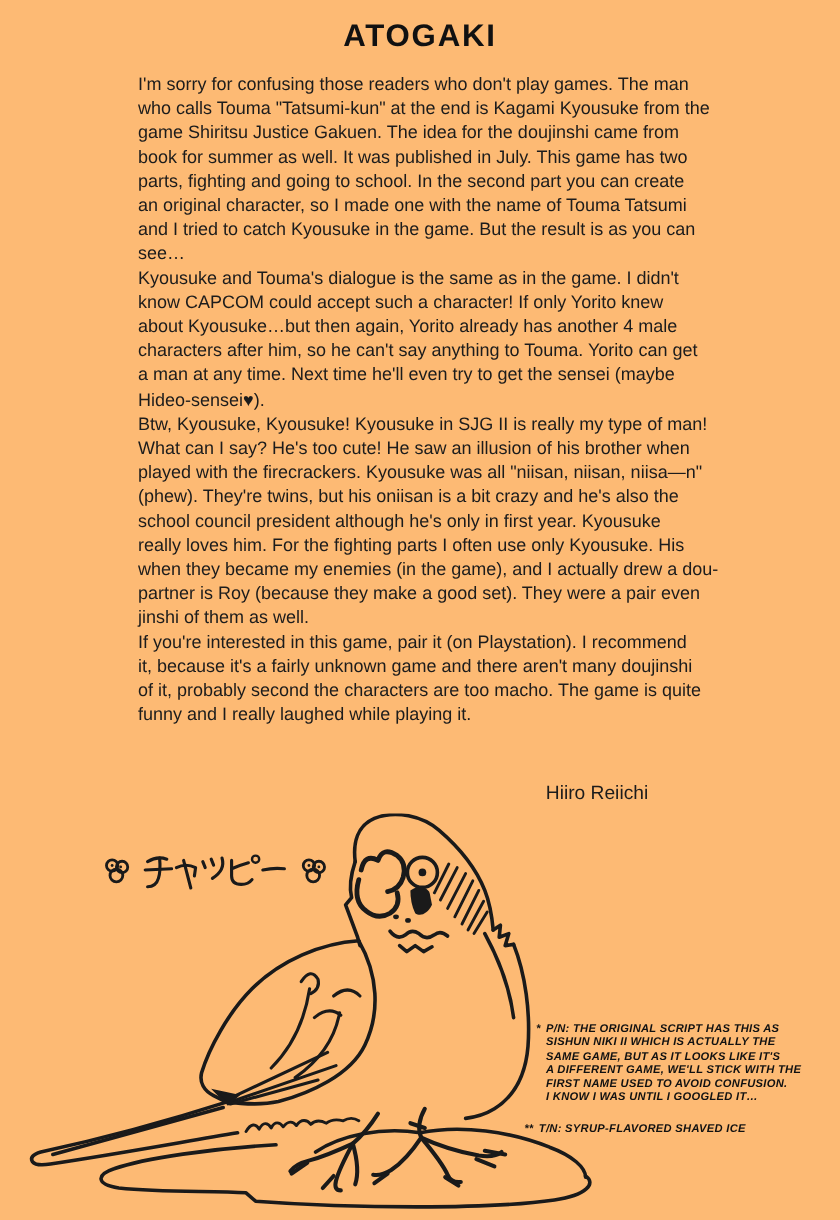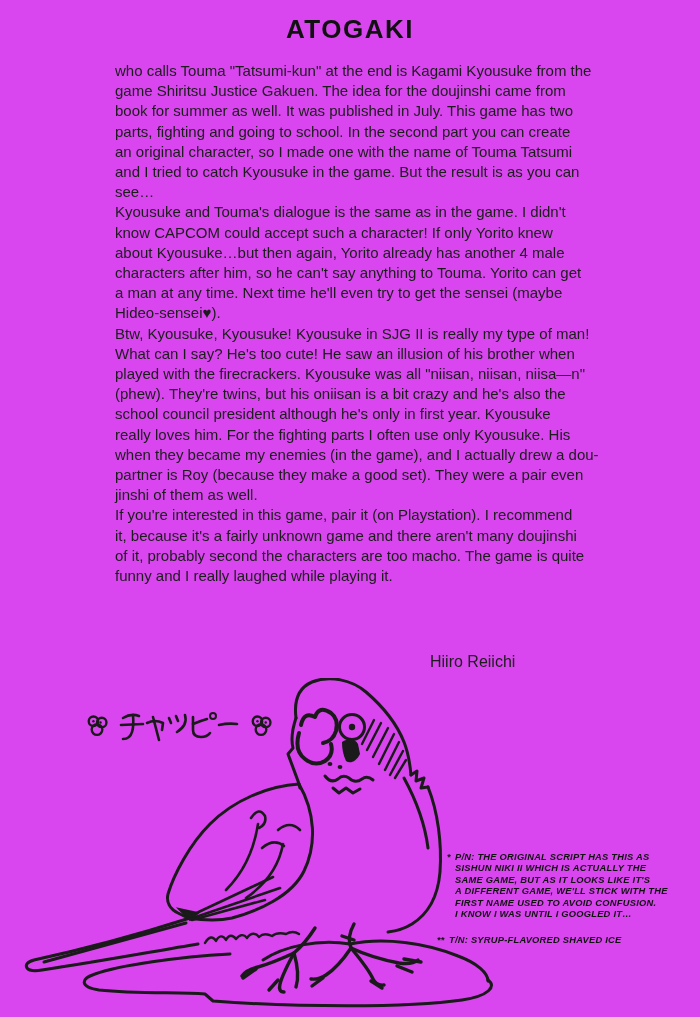--- a/index.html
+++ b/index.html
@@ -1,35 +1,35 @@
 <!DOCTYPE html>
 <html><head>
 <meta charset="utf-8">
 <style>
   * { margin:0; padding:0; box-sizing:border-box; }
   html,body { background:#e8e8e8; }
   .page {
     position:relative; width:700px; height:1017px;
-    background:#d946ef; color:#1a1a1a; overflow:hidden;
+    background:#fdba74; color:#1a1a1a; overflow:hidden;
     font-family:"Liberation Sans","DejaVu Sans",sans-serif;
     margin:0 auto;
   }
   .title {
     position:absolute; top:14px; left:0; width:100%;
     text-align:center; font-size:26px; font-weight:bold;
     letter-spacing:1.5px; color:#111;
   }
   .body-text {
     position:absolute; left:115px; top:61px; width:545px;
     font-size:15px; line-height:20.2px; color:#1c1c1c;
   }
   .ln { white-space:nowrap; }
   .signature {
     position:absolute; left:430px; top:653px; width:135px;
-    text-align:left; font-size:16px; color:#1c1c1c;
+    text-align:center; font-size:16px; color:#1c1c1c;
   }
   .caption-row {
     position:absolute; left:84px; top:708px; display:flex;
     align-items:center; gap:9px;
   }
   .bird-wrap { position:absolute; left:0; top:678px; width:520px; height:340px; }
   .footnote {
     position:absolute; display:flex; font-weight:bold;
     font-size:9.3px; line-height:11.4px; letter-spacing:0.25px;
     color:#111;
@@ -42,20 +42,21 @@
   .ink { stroke:#1a1a1a; fill:none; stroke-linecap:round; stroke-linejoin:round; }
 </style>
 </head>
 <body>
 
 <div class="page">
 
   <div class="title">ATOGAKI</div>
 
   <div class="body-text">
+    <div class="ln">I'm sorry for confusing those readers who don't play games. The man</div>
     <div class="ln">who calls Touma "Tatsumi-kun" at the end is Kagami Kyousuke from the</div>
     <div class="ln">game Shiritsu Justice Gakuen. The idea for the doujinshi came from</div>
     <div class="ln">book for summer as well. It was published in July. This game has two</div>
     <div class="ln">parts, fighting and going to school. In the second part you can create</div>
     <div class="ln">an original character, so I made one with the name of Touma Tatsumi</div>
     <div class="ln">and I tried to catch Kyousuke in the game. But the result is as you can</div>
     <div class="ln">see…</div>
     <div class="ln">Kyousuke and Touma's dialogue is the same as in the game. I didn't</div>
     <div class="ln">know CAPCOM could accept such a character! If only Yorito knew</div>
     <div class="ln">about Kyousuke…but then again, Yorito already has another 4 male</div>

